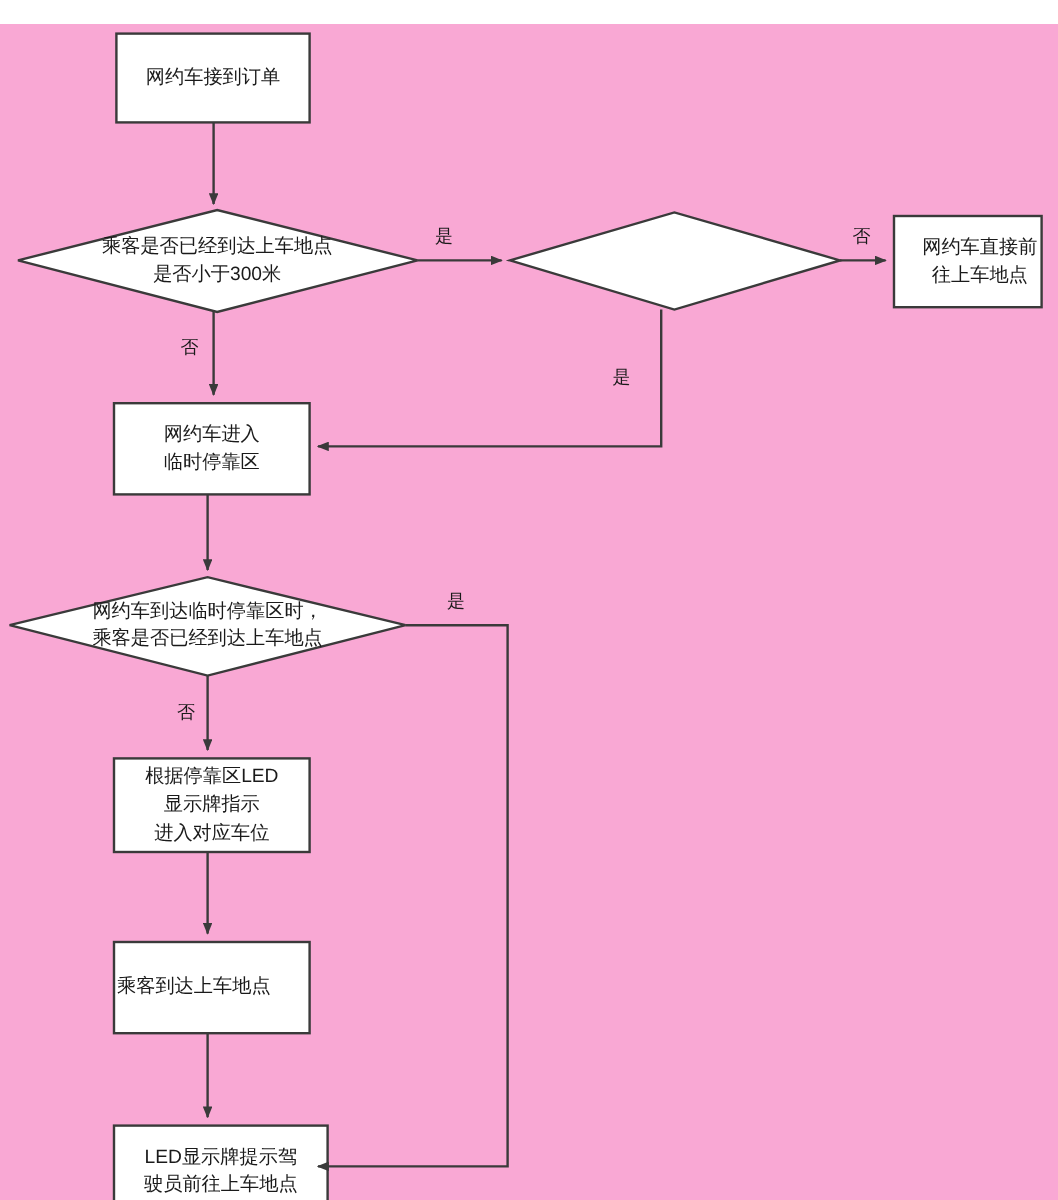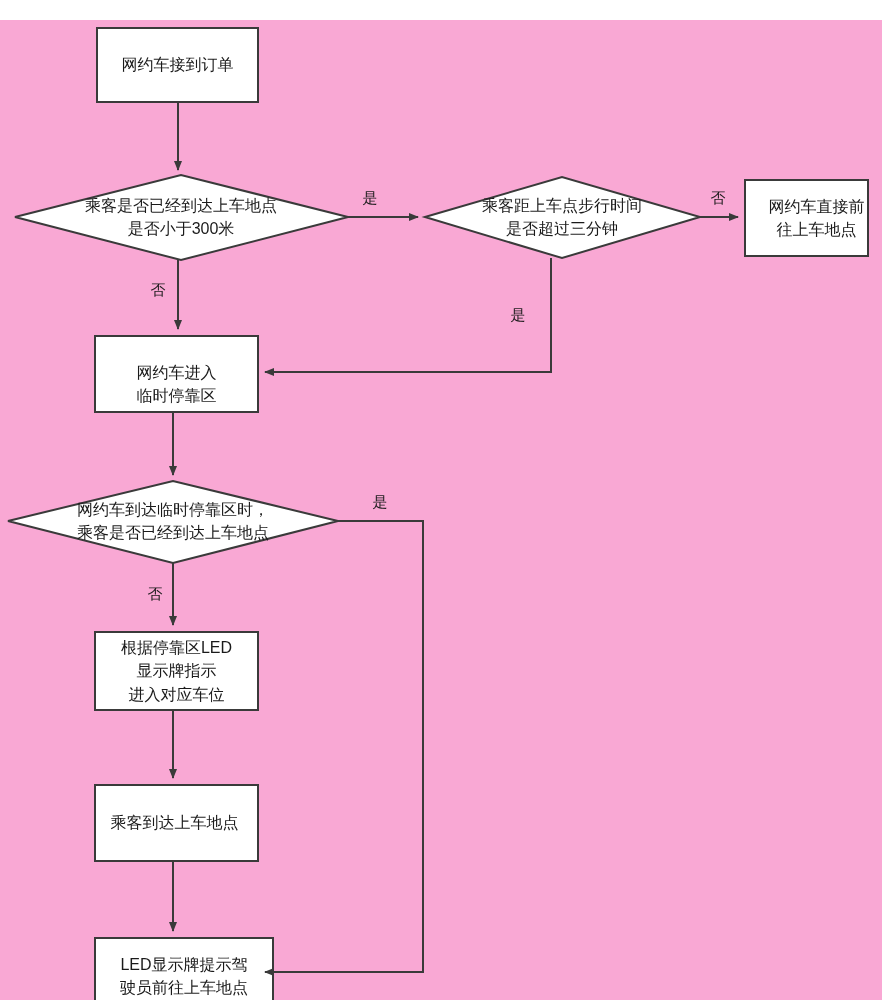--- a/index.html
+++ b/index.html
@@ -95,37 +95,35 @@
     <path d="M173,690 L173,758" fill="none" stroke="#3a3a3a" stroke-width="2" marker-end="url(#arrowhead)"></path>
 
     <path d="M173,841 L173,911" fill="none" stroke="#3a3a3a" stroke-width="2" marker-end="url(#arrowhead)"></path>
   </svg>
 
   <div class="node-label" style="left:97px; top:8px; width:161px; height:74px;">网约车接到订单</div>
 
   <div class="node-label" style="left:31px; top:167px; width:300px; height:60px;">乘客是否已经到达上车地点
 是否小于300米</div>
 
-  <div class="node-label" style="left:437px; top:167px; width:250px; height:60px;">乘客距上车点步行时间
-是否超过三分钟</div>
 
   <div class="node-label" style="left:745px; top:160px; width:123px; height:76px;padding-left:10px;">网约车直接前
 往上车地点</div>
 
-  <div class="node-label" style="left:95px; top:326px; width:163px; height:76px;">网约车进入
+  <div class="node-label" style="left:95px; top:316px; width:163px; height:76px;">网约车进入
 临时停靠区</div>
 
   <div class="node-label" style="left:23px; top:471px; width:300px; height:60px;">网约车到达临时停靠区时，
 乘客是否已经到达上车地点</div>
 
   <div class="node-label" style="left:95px; top:612px; width:163px; height:78px;">根据停靠区LED
 显示牌指示
 进入对应车位</div>
 
-  <div class="node-label" style="left:93px; top:765px; width:163px; height:76px;">乘客到达上车地点</div>
+  <div class="node-label" style="left:80px; top:765px; width:163px; height:76px;">乘客到达上车地点</div>
 
   <div class="node-label" style="left:95px; top:918px; width:178px; height:76px;">LED显示牌提示驾
 驶员前往上车地点</div>
 
   <div class="edge-label" style="left:358px; top:170px; width:24px;">是</div>
 
   <div class="edge-label" style="left:146px; top:262px; width:24px;">否</div>
 
   <div class="edge-label" style="left:706px; top:170px; width:24px;">否</div>
 

